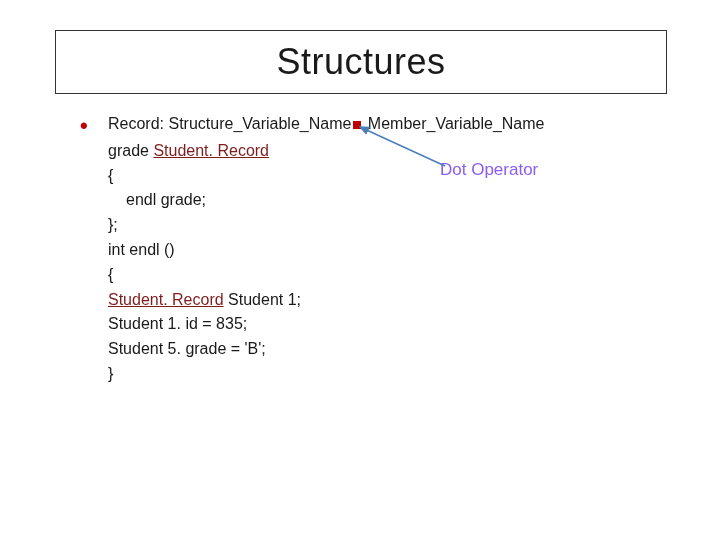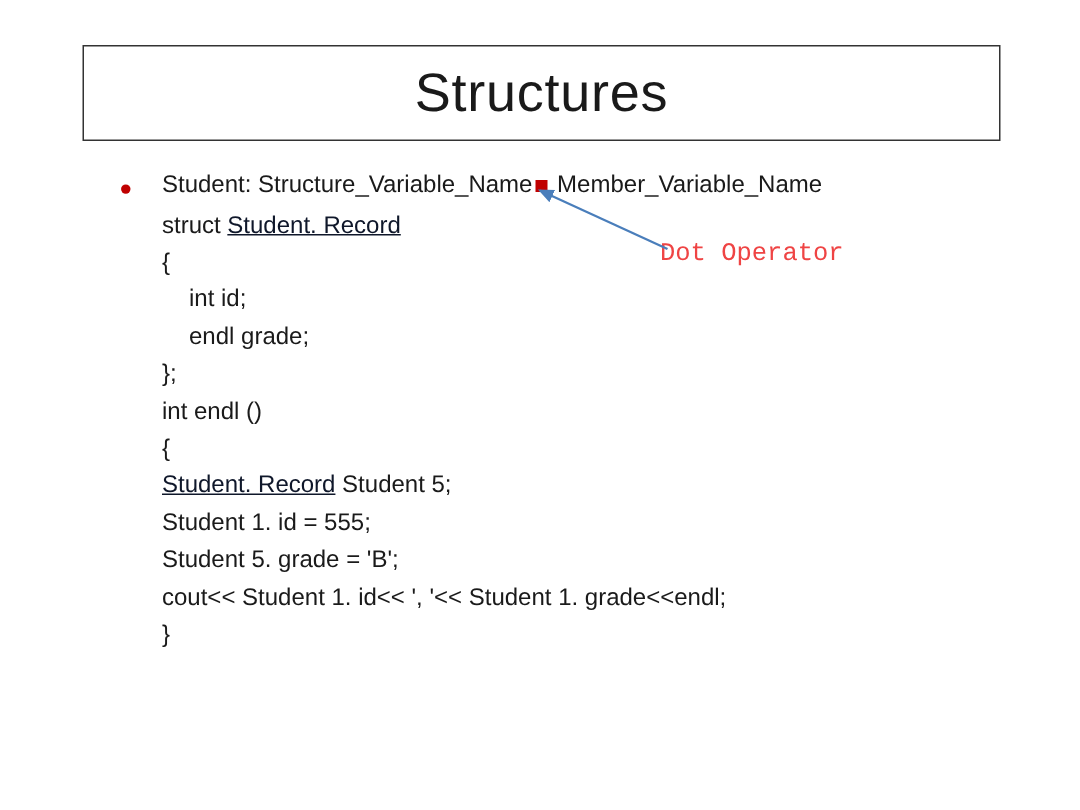--- a/index.html
+++ b/index.html
@@ -5,53 +5,51 @@
 body { margin:0; padding:0; background:#fff; font-family:"Segoe UI","Corbel",sans-serif; width:720px; height:540px; overflow:hidden; position:relative; }
 .slide { width:720px; height:540px; position:relative; color:#1a1a1a; box-sizing:border-box; }
 .title-box { position:absolute; left:55px; top:30px; width:610px; height:62px; border:1.5px solid #333; display:flex; align-items:center; justify-content:center; }
 .title-box span { font-size:36px; font-weight:400; letter-spacing:0.5px; }
 .content { position:absolute; left:80px; top:112px; width:600px; font-size:16px; line-height:1.55; }
 ul.bul { list-style:none; padding:0; margin:0; }
 ul.bul > li { position:relative; padding-left:28px; margin-bottom:2px; }
 ul.bul > li::before { content:"•"; position:absolute; left:0; top:-3px; color:#c00000; font-size:22px; font-weight:bold; }
 .code { padding-left:28px; font-size:16px; line-height:1.55; }
 .ind { display:inline-block; width:18px; }
-.red { color:#0f172a; }
+.red { color:#7f1d1d; }
 .u { text-decoration:underline; }
 .dot-square { display:inline-block; width:8px; height:8px; background:#c00000; vertical-align:middle; margin:0 2px; }
-.annot { position:absolute; color:#ef4444; font-family:Liberation Mono, monospace; font-size:17px; font-weight:400; }
+.annot { position:absolute; color:#8b5cf6; font-family:Liberation Sans, sans-serif; font-size:17px; font-weight:400; }
 svg.arrow { position:absolute; pointer-events:none; }
 </style>
 </head>
 <body>
 
 <div class="slide">
 
   <div class="title-box">
     <span>Structures</span>
   </div>
 
   <div class="content">
     <ul class="bul">
       <li>
-        <span>Student: Structure_Variable_Name</span><span class="dot-square"></span><span> Member_Variable_Name</span>
+        <span>Record: Structure_Variable_Name</span><span class="dot-square"></span><span> Member_Variable_Name</span>
       </li>
     </ul>
     <div class="code">
-      <div><span>struct </span><span class="red u">Student. Record</span></div>
+      <div><span>grade </span><span class="red u">Student. Record</span></div>
       <div>{</div>
-      <div><span class="ind"></span><span>int id;</span></div>
       <div><span class="ind"></span><span>endl grade;</span></div>
       <div>};</div>
       <div>int endl ()</div>
       <div>{</div>
-      <div><span class="red u">Student. Record</span><span>   Student 5;</span></div>
-      <div>Student 1. id             = 555;</div>
+      <div><span class="red u">Student. Record</span><span>   Student 1;</span></div>
+      <div>Student 1. id             = 835;</div>
       <div>Student 5. grade  = 'B';</div>
-      <div>cout&lt;&lt; Student 1. id&lt;&lt; ', '&lt;&lt; Student 1. grade&lt;&lt;endl;</div>
       <div>}</div>
     </div>
   </div>
 
   <div class="annot" style="left:440px; top:160px;">Dot Operator</div>
 
   <svg class="arrow" style="left:350px; top:122px;" width="120" height="50">
     <defs>
       <marker id="ah" markerWidth="8" markerHeight="8" refX="6" refY="3" orient="auto">
         <path d="M0,0 L7,3 L0,6 Z" fill="#4a7ebb"></path>

